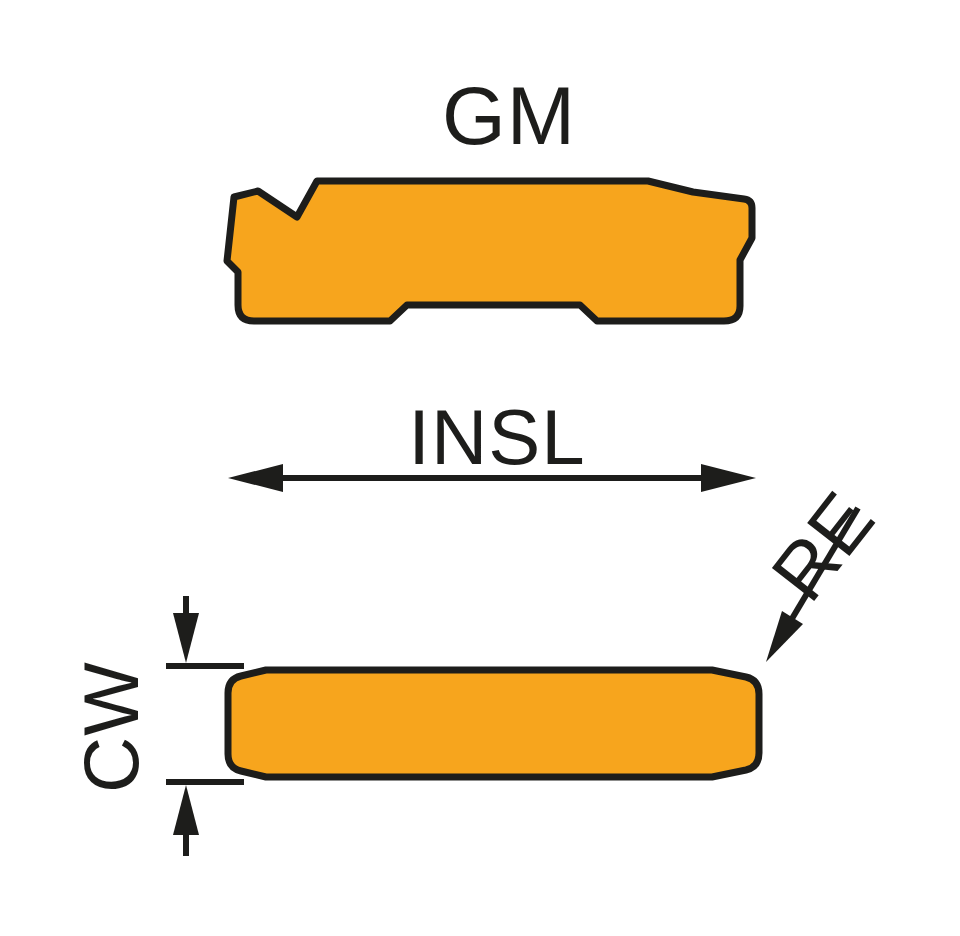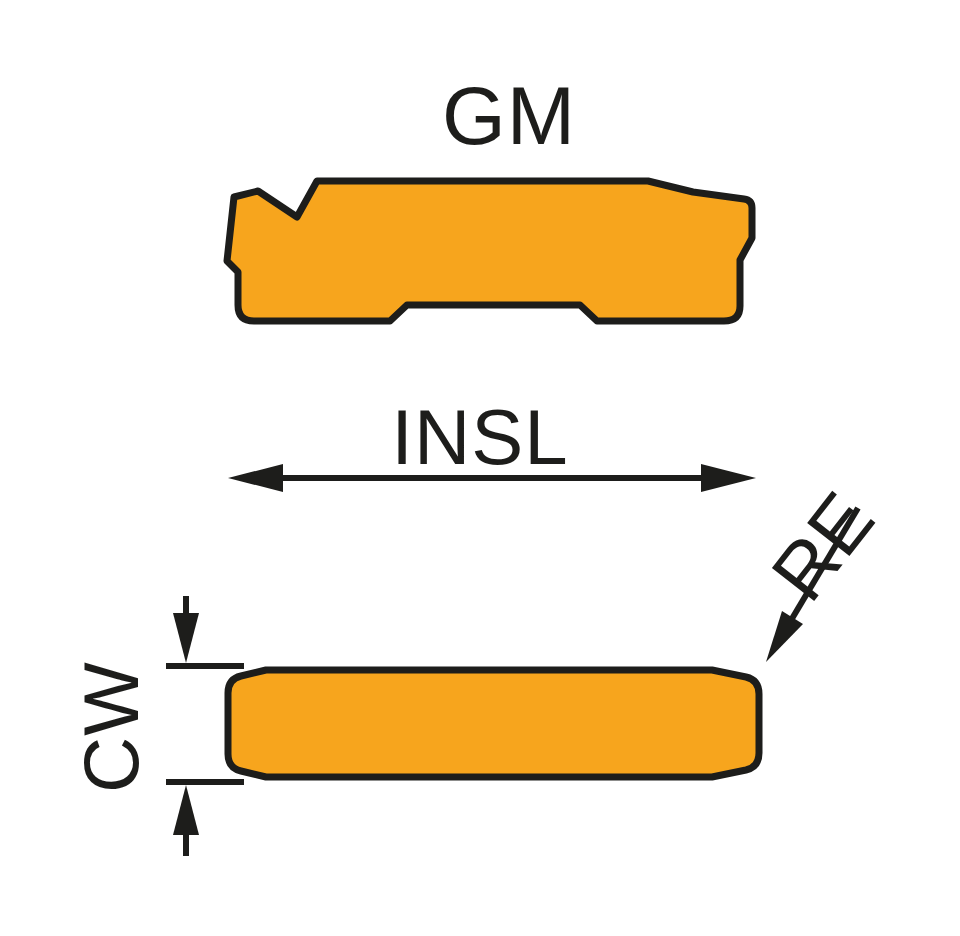--- a/index.html
+++ b/index.html
@@ -120,19 +120,19 @@
     </g>
 
     <g>
       <line class="dim-line" x1="858" y1="508" x2="790" y2="622"></line>
       <polygon class="arrowhead" points="766,662 803,624 782,611"></polygon>
     </g>
   </svg>
 
   <div class="label label-title" style="left:509px; top:116px;">GM</div>
 
-  <div class="label" style="left:480px; top:437px;">INSL</div>
+  <div class="label" style="left:497px; top:437px;">INSL</div>
 
   <div class="label label-cw" style="left:111px; top:727px;">CW</div>
 
   <div class="label label-re" style="left:823px; top:546px;">RE</div>
 
 </div>
 
 </body></html>

